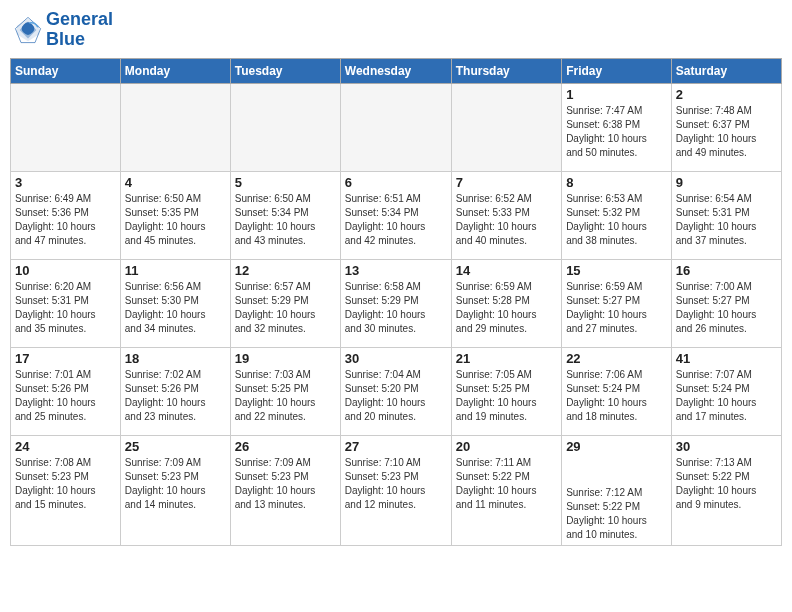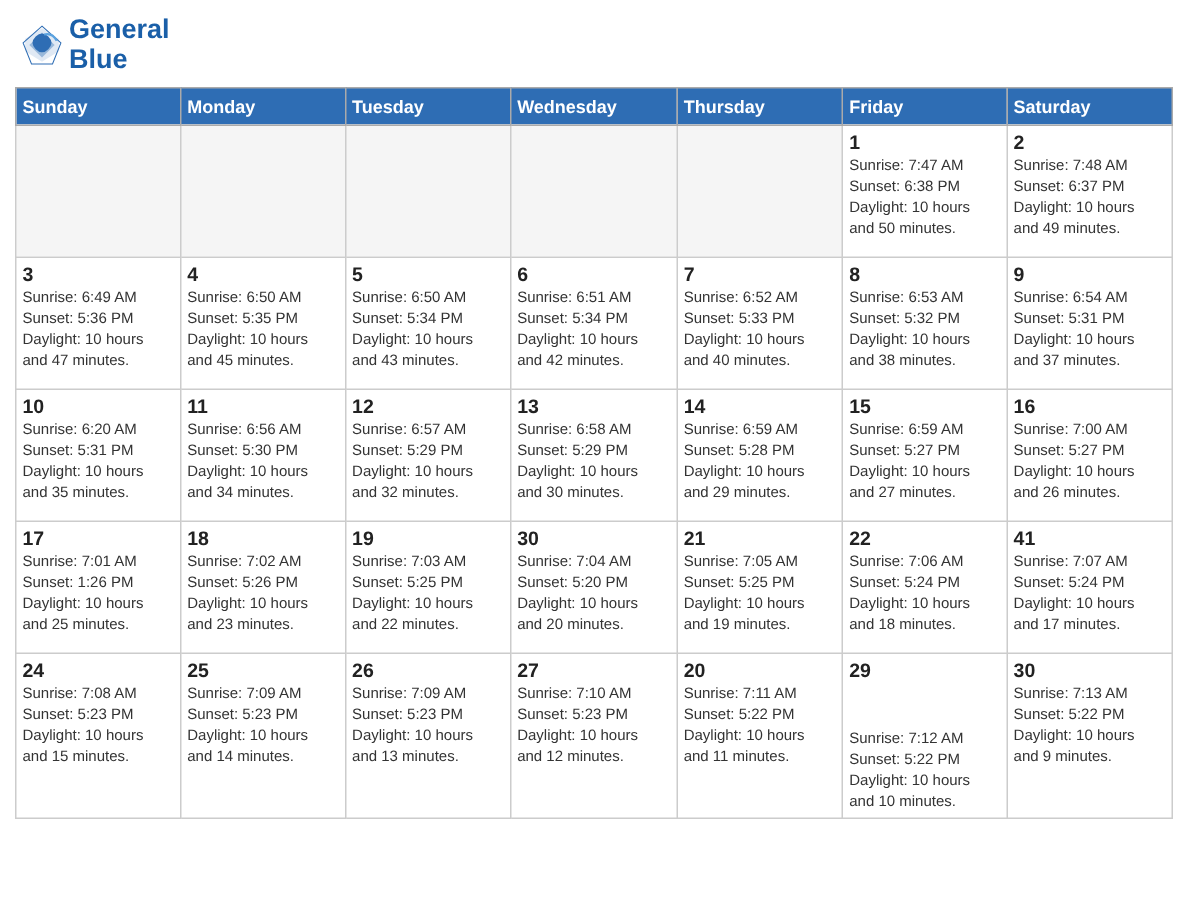--- a/index.html
+++ b/index.html
@@ -237,21 +237,21 @@
           <div class="day-info" style="white-space: pre-line;">Sunrise: 7:00 AM
 Sunset: 5:27 PM
 Daylight: 10 hours
 and 26 minutes.</div>
         </td>
       </tr>
       <tr>
         <td>
           <div class="day-number">17</div>
           <div class="day-info" style="white-space: pre-line;">Sunrise: 7:01 AM
-Sunset: 1:26 PM
+Sunset: 5:26 PM
 Daylight: 10 hours
 and 25 minutes.</div>
         </td>
         <td>
           <div class="day-number">18</div>
           <div class="day-info" style="white-space: pre-line;">Sunrise: 7:02 AM
 Sunset: 5:26 PM
 Daylight: 10 hours
 and 23 minutes.</div>
         </td>

